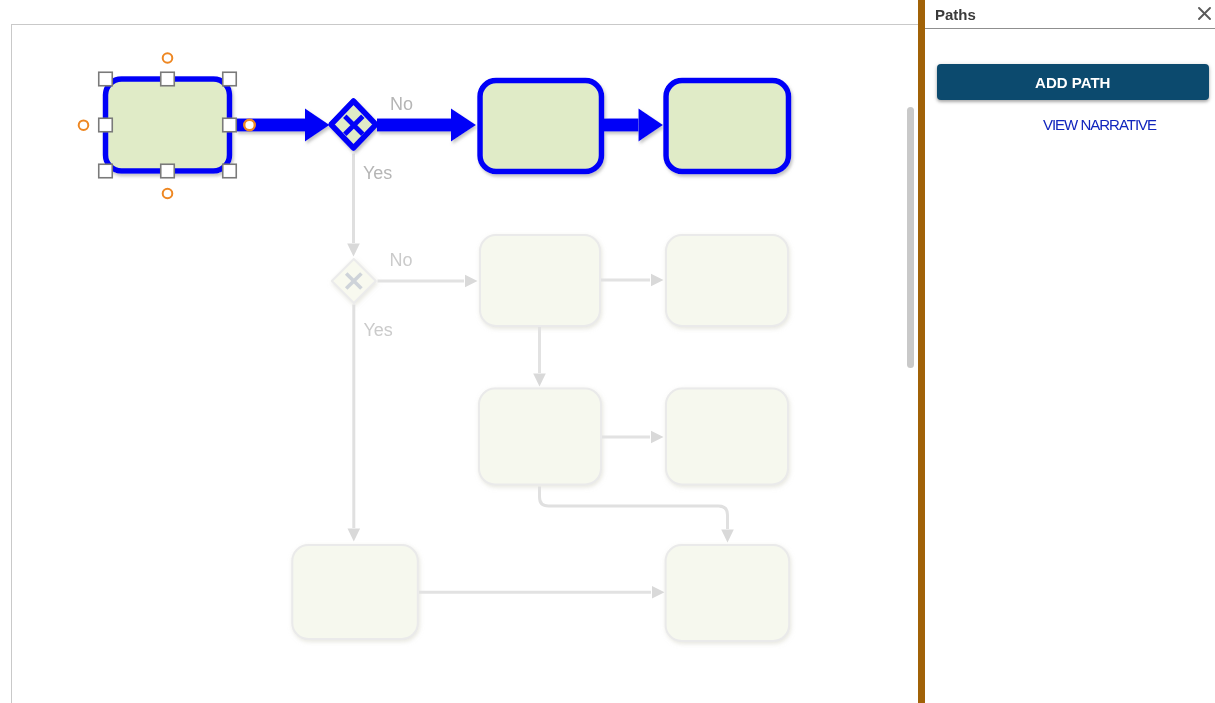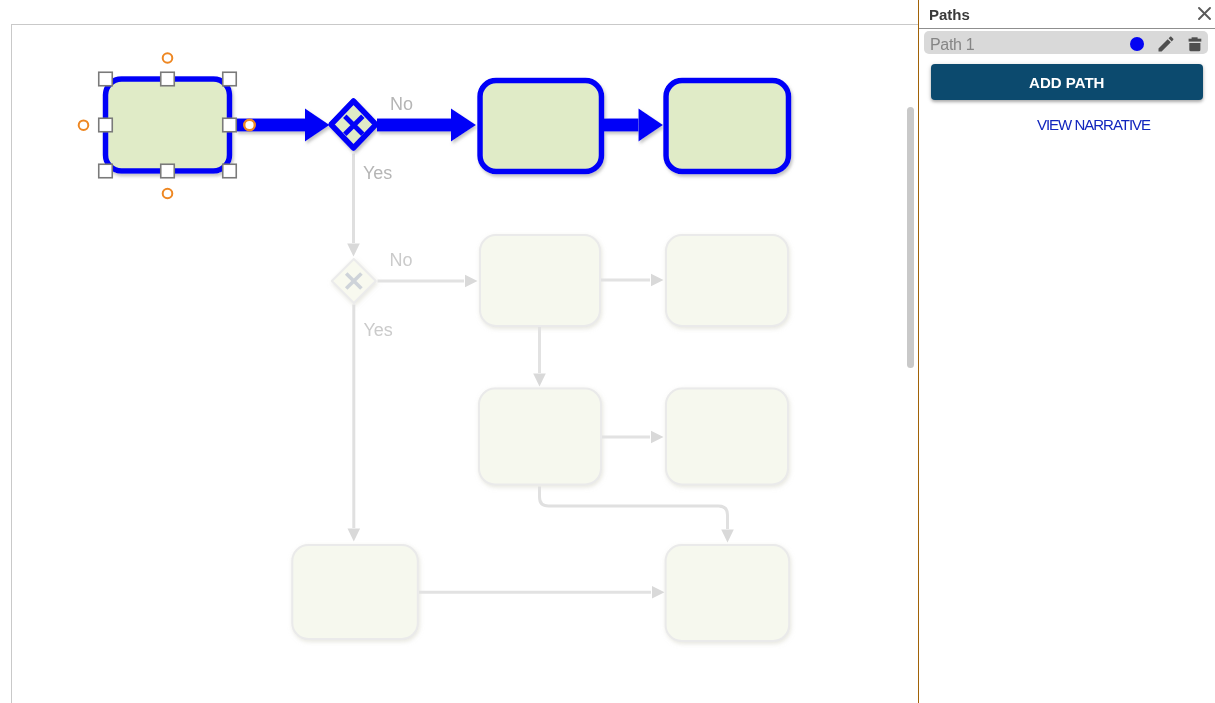--- a/index.html
+++ b/index.html
@@ -1,20 +1,20 @@
 <!DOCTYPE html>
 <html><head>
 <meta charset="utf-8">
 <style>
   html,body{margin:0;padding:0;width:1215px;height:703px;background:#ffffff;overflow:hidden;
     font-family:"Liberation Sans", sans-serif;}
   #canvas{position:absolute;left:11px;top:24px;width:906px;height:679px;
     border-top:1px solid #c9c9c9;border-left:1px solid #c9c9c9;background:#fff;}
   #scrollthumb{position:absolute;left:907px;top:107px;width:7px;height:261px;border-radius:4px;background:#c9c9c9;}
-  #panel{position:absolute;left:918px;top:0;width:297px;height:703px;background:#fff;border-left:1px solid #a16207;box-sizing:border-box;}
+  #panel{position:absolute;left:918px;top:0;width:297px;height:703px;background:#fff;border-left:7px solid #a16207;box-sizing:border-box;}
   #panel .hdr{position:absolute;left:0;top:0;width:100%;height:29px;border-bottom:1px solid #8f8f8f;box-sizing:border-box;}
   #panel .hdr .t{position:absolute;left:10px;top:6px;font-size:15px;font-weight:700;color:#3a3a3a;}
   #panel .close{position:absolute;right:4px;top:7px;width:13px;height:13px;}
   #pathrow{position:absolute;left:5px;top:31px;width:284px;height:23px;background:#d9d9d9;border-radius:5px;}
   #pathrow .txt{position:absolute;left:6px;top:4.5px;font-size:16px;letter-spacing:-0.3px;color:#858585;}
   #pathrow .dot{position:absolute;left:206px;top:6px;width:14px;height:14px;border-radius:50%;background:#0404f2;}
   #pathrow svg{position:absolute;}
   #addpath{position:absolute;left:11.5px;top:64px;width:272.5px;height:36px;border-radius:4px;background:#0c4a6e;
     box-shadow:0 2px 3px rgba(0,0,0,0.25), 0 1px 5px rgba(0,0,0,0.15);color:#fff;font-size:15px;font-weight:700;
     letter-spacing:0;text-align:center;line-height:38px;}
@@ -136,27 +136,15 @@
 <div id="panel">
   <div class="hdr">
       <span class="t">Paths</span>
     <svg class="close" viewBox="0 0 13 13">
         <g stroke="#5a5a5a" stroke-width="1.9" stroke-linecap="round">
           <line x1="1" y1="1" x2="12" y2="12"></line>
           <line x1="12" y1="1" x2="1" y2="12"></line>
         </g>
       </svg>
   </div>
-  <div id="pathrow">
-    <span class="txt">Path 1</span>
-    <span class="dot"></span>
-    <svg style="left:232px;top:3.2px" width="20" height="20" viewBox="0 0 24 24" fill="#4f4f4f">
-        <path d="M3 17.25V21h3.75L17.81 9.94l-3.75-3.75L3 17.25zM20.71 7.04c.39-.39.39-1.02 0-1.41l-2.34-2.34c-.39-.39-1.02-.39-1.41 0l-1.83 1.83 3.75 3.75 1.83-1.83z"></path>
-      </svg>
-    <svg style="left:264px;top:4.5px" width="14" height="17" viewBox="0 0 14 17" fill="#4f4f4f">
-        <rect x="3.6" y="1.3" width="6" height="1.7"></rect>
-        <rect x="0.6" y="2.7" width="12.7" height="2.9"></rect>
-        <path d="M1.3,7 h11.1 v6.7 a1.5,1.5 0 0 1 -1.5,1.5 h-8.1 a1.5,1.5 0 0 1 -1.5,-1.5 Z"></path>
-      </svg>
-  </div>
   <div id="addpath">ADD PATH</div>
   <div id="viewnarr">VIEW NARRATIVE</div>
 </div>
 
 </body></html>

